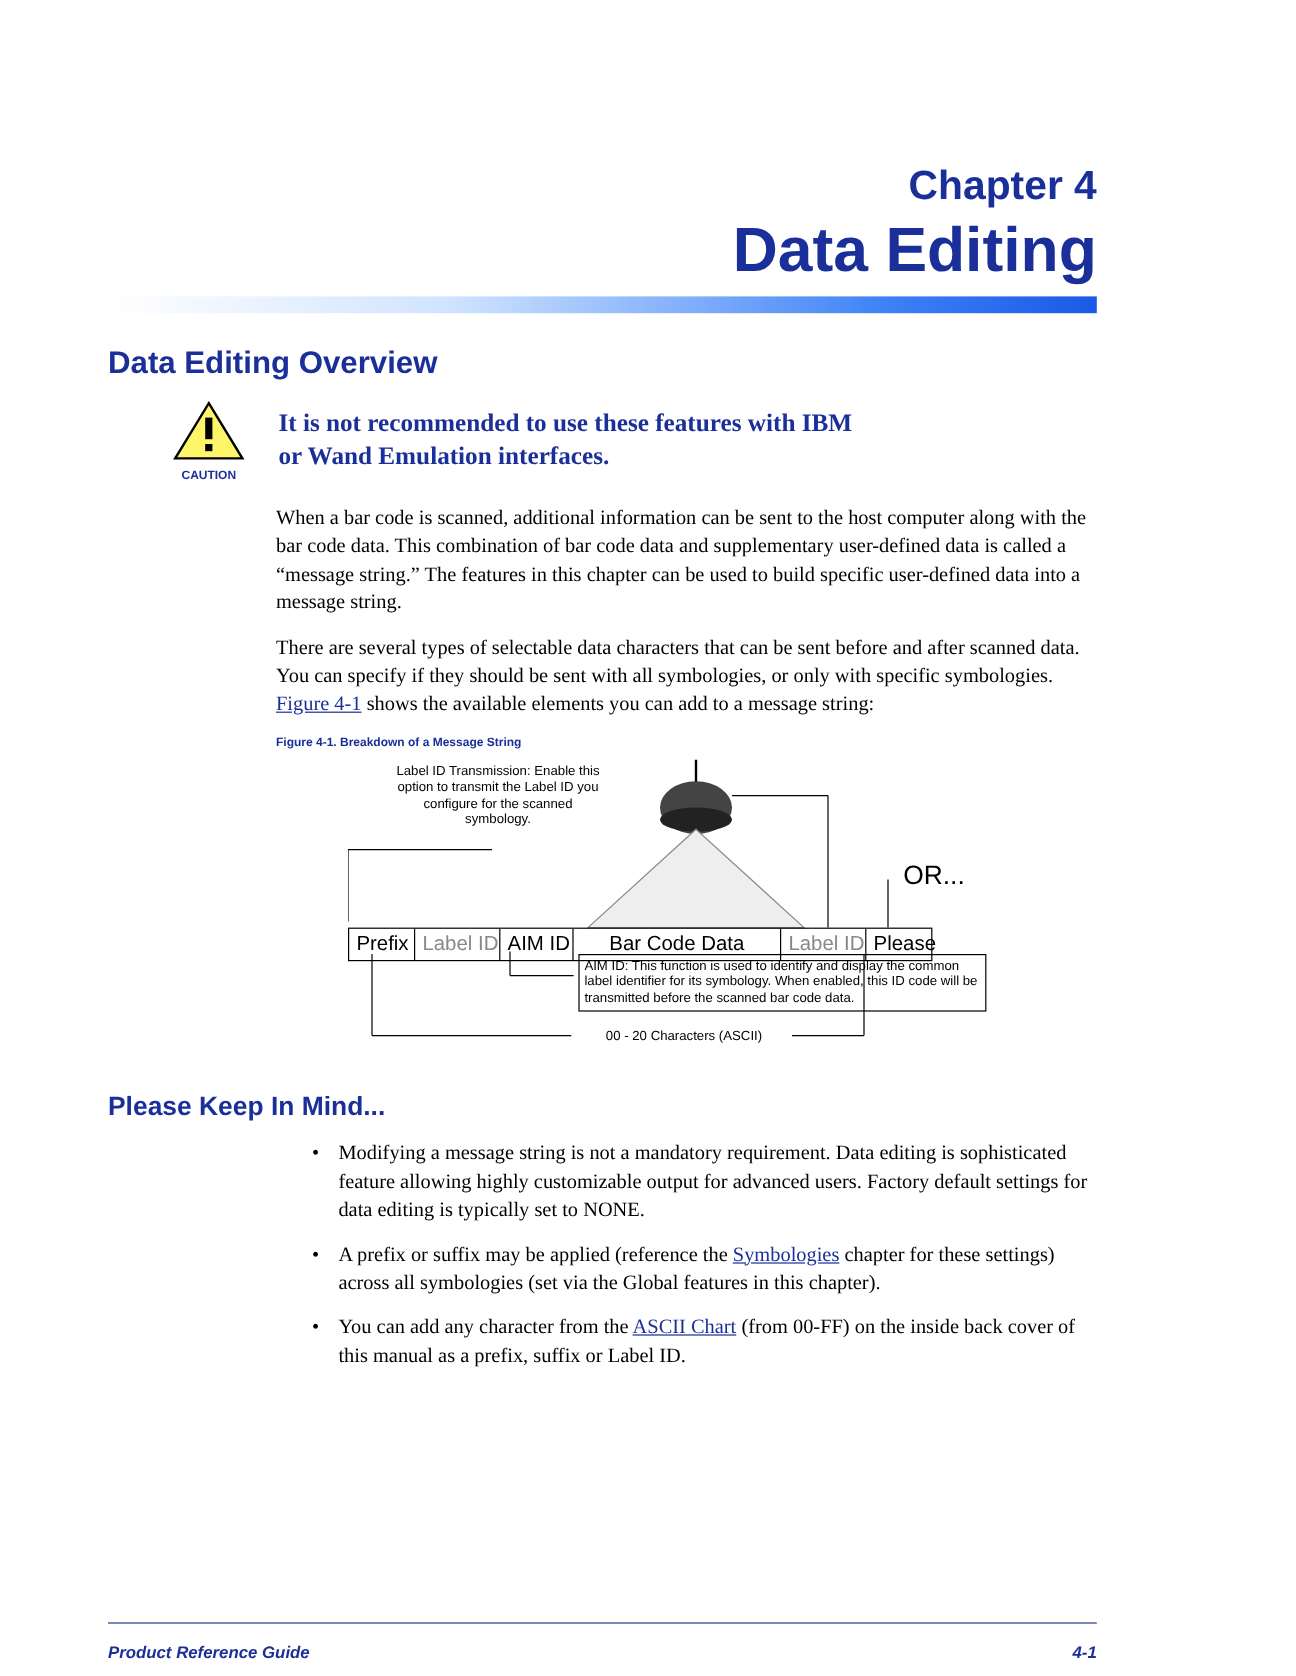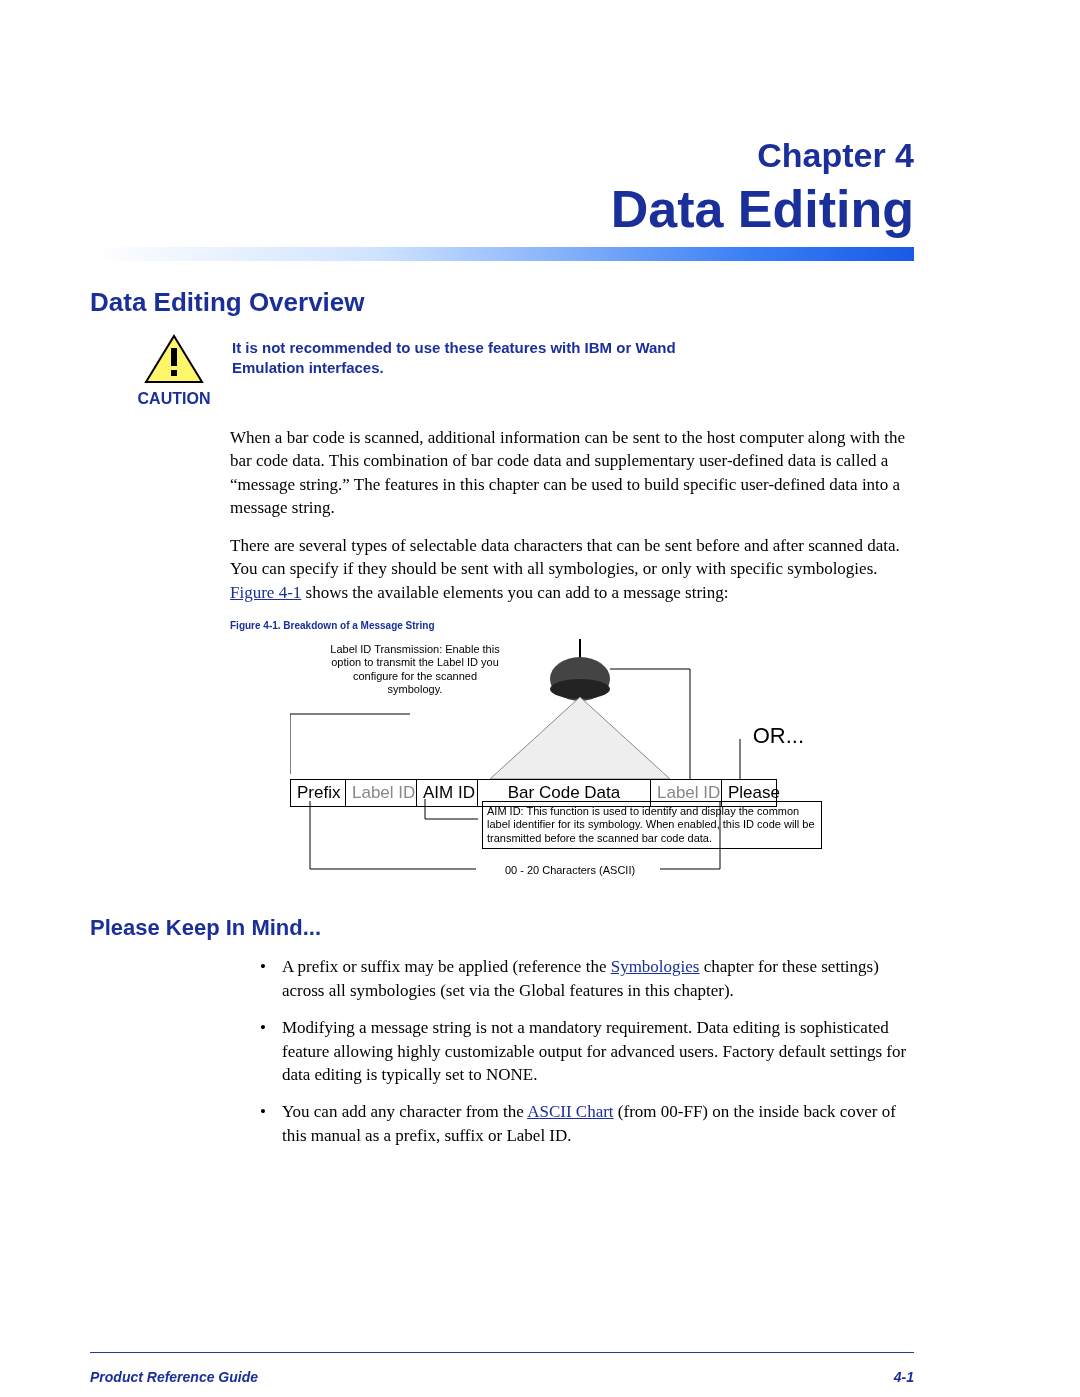--- a/index.html
+++ b/index.html
@@ -55,28 +55,28 @@
   .caution-row {
     display: flex;
     align-items: flex-start;
     gap: 18px;
     padding-left: 44px;
     margin-bottom: 18px;
   }
   .caution-icon-wrap { text-align: center; width: 80px; }
   .caution-label {
     font-family: Verdana, Arial, sans-serif;
-    font-size: 16px;
+    font-size: 10px;
     font-weight: 700;
     color: #1a2f99;
     margin-top: 2px;
   }
   .caution-text {
-    font-family: Liberation Sans, sans-serif;
-    font-size: 15px;
+    font-family: Liberation Serif, serif;
+    font-size: 21px;
     font-weight: 700;
     color: #1a2f99;
     max-width: 480px;
     line-height: 1.35;
     padding-top: 4px;
   }
   .body-col {
     padding-left: 140px;
   }
   .para {
@@ -265,24 +265,24 @@
 
       <div class="fig-text left aim-note" style="border:1px solid #000;padding:3px 4px">AIM ID: This function is used to identify and display the common label identifier for its symbology. When enabled, this ID code will be transmitted before the scanned bar code data.</div>
       <div class="fig-text charnote">00 - 20 Characters (ASCII)</div>
     </div>
   </div>
 
   <div class="h3-heading">Please Keep In Mind...</div>
 
   <ul class="bullets">
     <li>
-      <span>A prefix or suffix may be applied (reference the </span><a class="link">Symbologies</a><span> chapter for these settings) across all symbologies (set via the Global features in this chapter).</span>
+      <span>Modifying a message string is not a mandatory requirement.  Data editing is sophisticated feature allowing highly customizable output for advanced users. Factory default settings for data editing is typically set to NONE.</span>
     </li>
     <li>
-      <span>Modifying a message string is not a mandatory requirement.  Data editing is sophisticated feature allowing highly customizable output for advanced users. Factory default settings for data editing is typically set to NONE.</span>
+      <span>A prefix or suffix may be applied (reference the </span><a class="link">Symbologies</a><span> chapter for these settings) across all symbologies (set via the Global features in this chapter).</span>
     </li>
     <li>
       <span>You can add any character from the </span><a class="link">ASCII Chart</a><span> (from 00-FF) on the inside back cover of this manual as a prefix, suffix or Label ID.</span>
     </li>
   </ul>
 
   <div class="footer-rule"></div>
   <div class="footer">
     <span>Product Reference Guide</span>
     <span>4-1</span>

